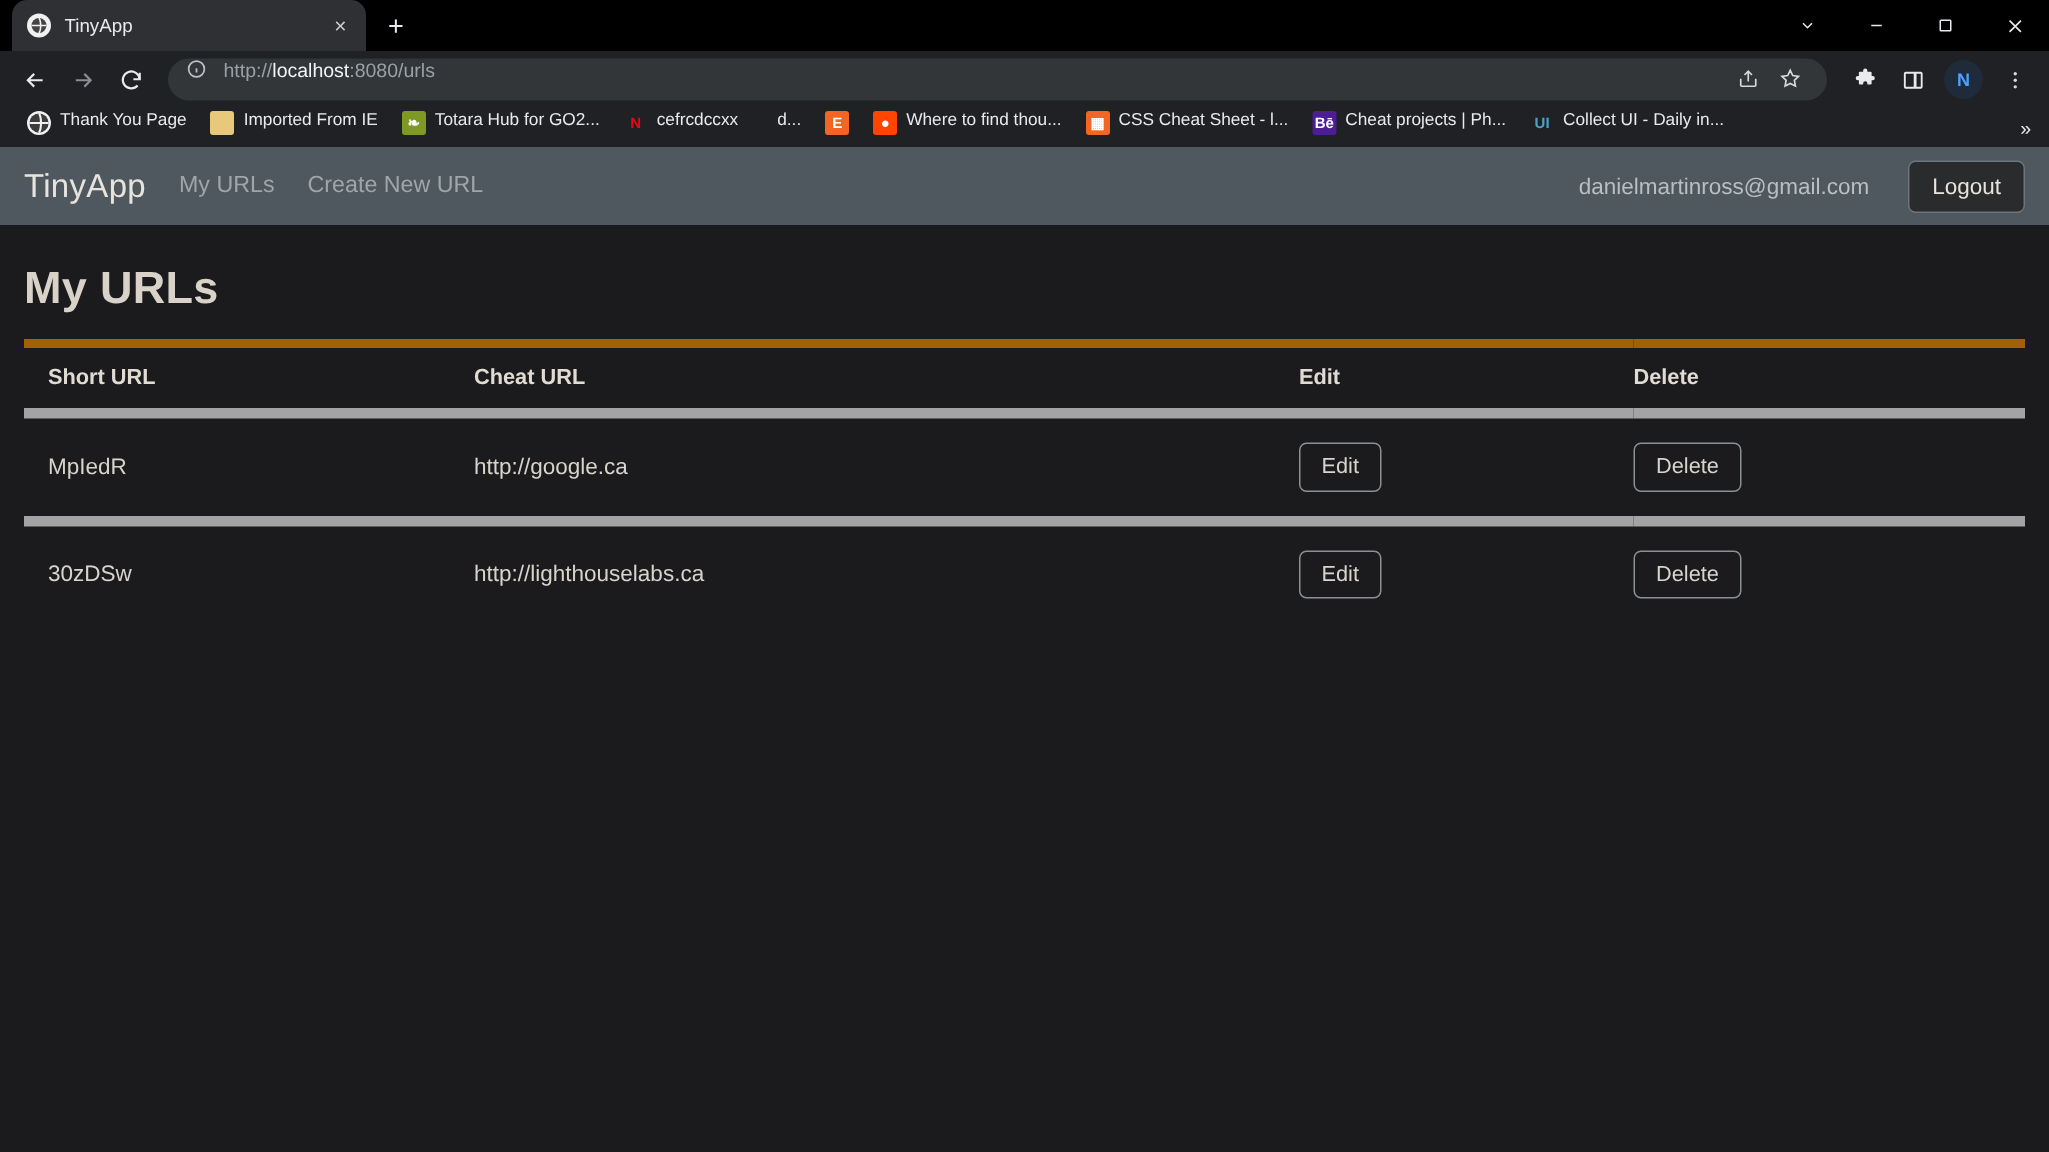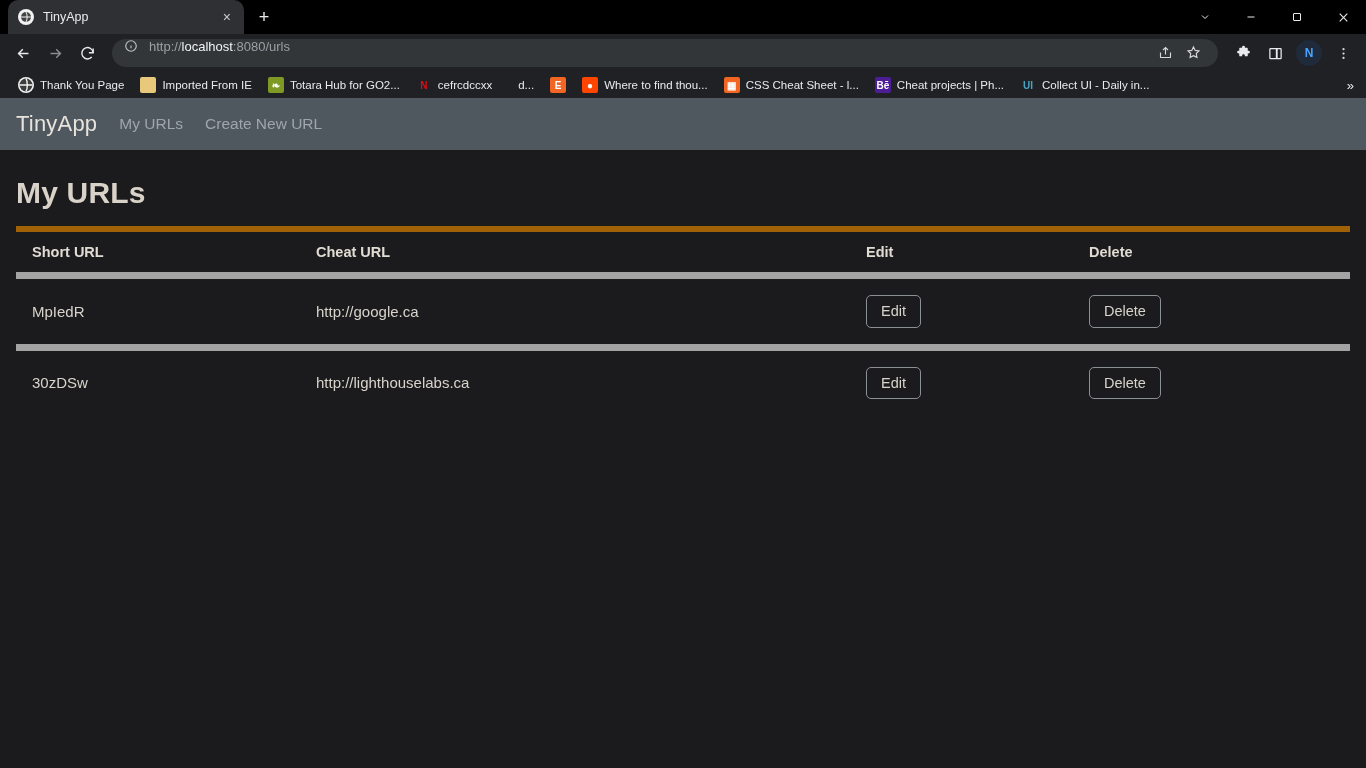--- a/index.html
+++ b/index.html
@@ -66,21 +66,21 @@
     width:26px; height:26px; border-radius:50%; background:#1f2a3a;
     display:flex; align-items:center; justify-content:center;
     color:#4aa3ff; font-size:12px; font-weight:bold; margin: 0 4px;
   }
 
   .bookmarks {
     height:26px; flex:0 0 26px; background:#202124;
     display:flex; align-items:center; padding: 0 10px; gap:0px; position:relative;
     overflow:hidden;
   }
-  .bm { display:flex; align-items:center; gap:6px; padding: 0 8px; height:22px; border-radius:4px; }
+  .bm { display:flex; gap:6px; padding: 0 8px; height:22px; border-radius:4px; }
   .bm-label { font-size:11.5px; color:#e8eaed; white-space:nowrap; }
   .bm-ico { width:16px; height:16px; flex:0 0 16px; display:flex; align-items:center; justify-content:center;
             border-radius:2px; font-size:10px; font-weight:bold; overflow:hidden; }
   .bm-overflow { position:absolute; right:6px; color:#e8eaed; font-size:13px; padding: 0 6px; }
 
   
   .viewport { flex:1 1 auto; background:#1b1b1d; overflow:hidden; position:relative; }
 
   .appnav {
     height:52px; background:#4e585e; display:flex; align-items:center;
@@ -274,20 +274,24 @@
       <span class="bm-overflow">»</span>
   </div>
 
   <div class="viewport">
 
     <div class="appnav">
       <div class="brand">TinyApp</div>
       <div class="navlinks">
         <a class="navlink">My URLs</a>
         <a class="navlink">Create New URL</a>
+      </div>
+      <div class="nav-right">
+        <span class="user-email">danielmartinross@gmail.com</span>
+        <button class="logout-btn">Logout</button>
       </div>
     </div>
 
     <div class="content">
       <h1 class="page-title">My URLs</h1>
 
       <table class="urls">
         <thead>
           <tr>
             <th class="col-short">Short URL</th>

